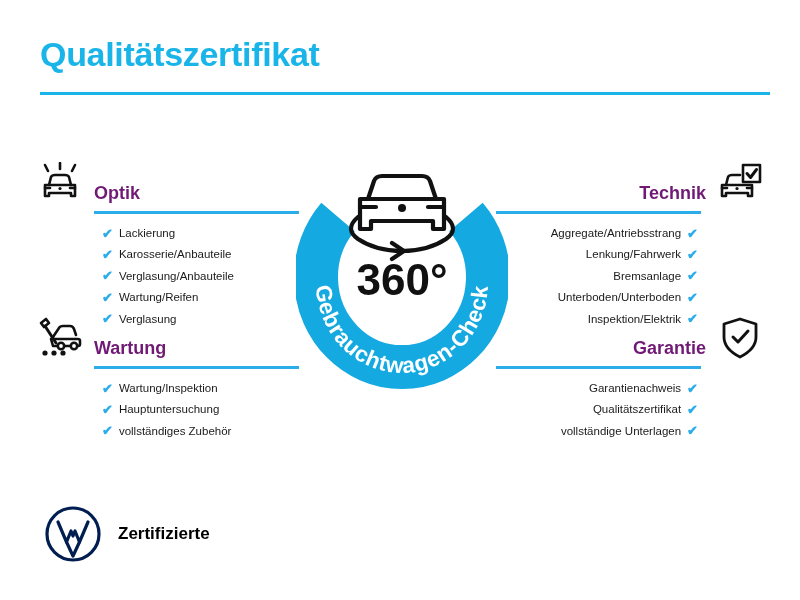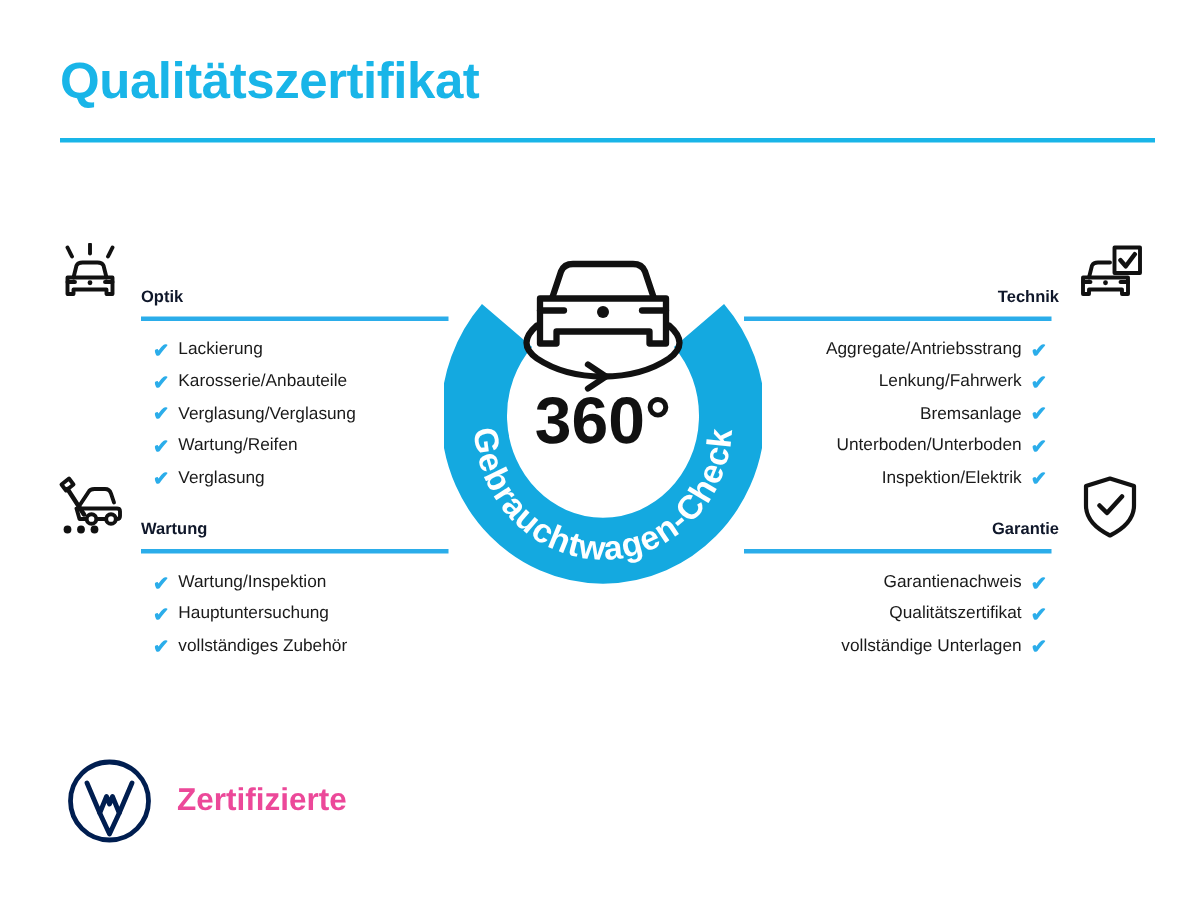--- a/index.html
+++ b/index.html
@@ -65,23 +65,23 @@
 
   .panel-icon {
     width: 52px;
     height: 46px;
     flex: 0 0 52px;
     display: flex;
     align-items: center;
     justify-content: center;
   }
   .panel-title {
-    font-size: 11px;
+    font-size: 18px;
     font-weight: bold;
-    color: #0f172a;
+    color: #701a75;
     padding: 0 8px 2px 8px;
     white-space: nowrap;
   }
   .panel-rule {
     height: 3px;
     background: #2badea;
     margin-top: 5px;
   }
   .panel.left  .panel-rule { margin-left: 60px; width: 205px; }
   .panel.right .panel-rule { margin-right: 60px; width: 205px; }
@@ -129,22 +129,22 @@
   #footer {
     position: absolute;
     left: 44px;
     top: 505px;
     display: flex;
     align-items: center;
   }
   #vw-mark { width: 58px; height: 58px; flex: 0 0 58px; }
   #footer-text {
     margin-left: 16px;
-    color: #ec4899;
-    font-size: 21px;
+    color: #000000;
+    font-size: 17px;
     font-weight: bold;
     line-height: 1.28;
   }
   #footer-text div { white-space: nowrap; }
 </style>
 </head>
 <body>
 
 <div id="header">
   <h1 id="page-title">Qualitätszertifikat</h1>
@@ -174,21 +174,21 @@
       <li>
         <span class="tick">✔</span>
         <span>Lackierung</span>
       </li>
       <li>
         <span class="tick">✔</span>
         <span>Karosserie/Anbauteile</span>
       </li>
       <li>
         <span class="tick">✔</span>
-        <span>Verglasung/Verglasung</span>
+        <span>Verglasung/Anbauteile</span>
       </li>
       <li>
         <span class="tick">✔</span>
         <span>Wartung/Reifen</span>
       </li>
       <li>
         <span class="tick">✔</span>
         <span>Verglasung</span>
       </li>
     </ul>

